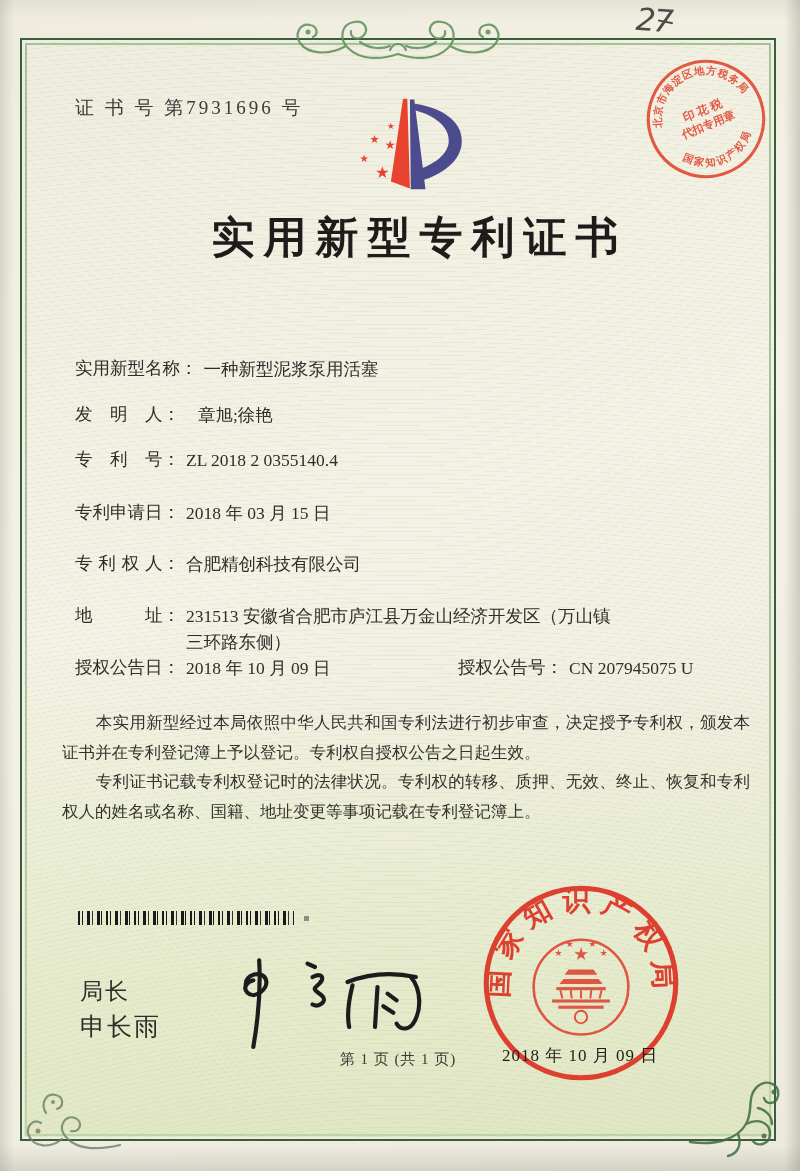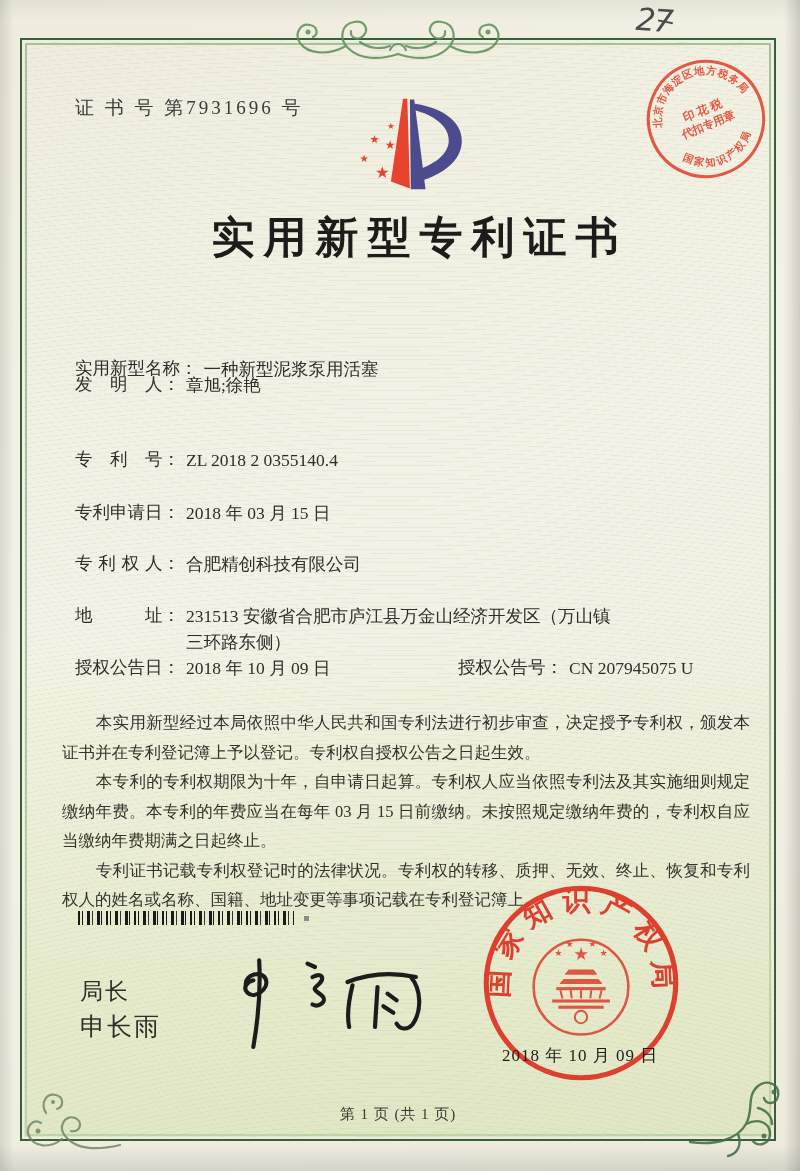--- a/index.html
+++ b/index.html
@@ -47,21 +47,21 @@
   .logo{position:absolute;left:327px;top:95px;}
   .tax-stamp{position:absolute;left:643px;top:56px;transform:rotate(-22deg);opacity:.88;}
   .title{
     position:absolute;left:20px;top:209px;width:799px;text-align:center;
     font-size:43px;font-weight:700;letter-spacing:9px;color:#1d1c1a;
   }
   .fields{position:absolute;left:75px;top:0;width:680px;font-size:17.5px;}
   .frow{position:absolute;display:flex;align-items:flex-start;white-space:nowrap;}
   .frow .lbl{flex:none;color:#2e2d29;}
   .frow .val{margin-left:6px;white-space:pre-line;line-height:26px;}
-  .r1{top:336px;margin-top:20px;} .r2{top:372px;} .r3{top:447px;justify-content:center;} .r4{top:500px;}
+  .r1{top:336px;margin-top:20px;} .r2{top:402px;gap:12px;} .r3{top:447px;justify-content:center;} .r4{top:500px;}
   .r5{top:551px;} .r6{top:603px;} .r7{top:655px;} .r7b{top:655px;left:383px;}
   .body-text{
     position:absolute;left:62px;top:692px;width:688px;font-size:16.5px;
     line-height:29.5px;text-align:justify;color:#33322d;margin-top:16px;
   }
   .body-text p{margin:0;text-indent:2.05em;}
   .barcode{
     position:absolute;left:78px;top:911px;width:216px;height:14px;
     background:repeating-linear-gradient(90deg,
       #1a1a1a 0 2px,transparent 2px 4px,#1a1a1a 4px 5px,transparent 5px 9px,
@@ -71,21 +71,21 @@
   .barcode-dot{position:absolute;left:304px;top:916px;width:5px;height:5px;background:#8d8d85;}
   .director-title{position:absolute;left:80px;top:976px;font-size:23px;letter-spacing:2px;}
   .director-name{position:absolute;left:80px;top:1010px;font-size:25px;letter-spacing:2px;}
   .signature{position:absolute;left:205px;top:952px;}
   .agency-seal{position:absolute;left:478px;top:880px;opacity:.93;}
   .seal-date{
     position:absolute;left:502px;top:1044px;font-size:17px;letter-spacing:1px;
     color:#1e1d1b;z-index:3;
   }
   .footer{
-    position:absolute;left:20px;top:1105px;width:756px;text-align:center;
+    position:absolute;left:20px;top:1050px;width:756px;text-align:center;
     font-size:15px;color:#3a3a35;letter-spacing:1px;
   }
   .orn{position:absolute;pointer-events:none;}
   .orn-top{left:262px;top:10px;}
   .orn-bl{left:16px;top:1083px;}
   .orn-br{left:688px;top:1072px;}
 </style>
 </head>
 <body>
 
@@ -199,21 +199,20 @@
     <span class="val">2018 年 10 月 09 日</span>
   </div>
   <div class="frow r7b">
     <span class="lbl">授权公告号：</span>
     <span class="val">CN 207945075 U</span>
   </div>
 </div>
 
 <div class="body-text">
   <p>本实用新型经过本局依照中华人民共和国专利法进行初步审查，决定授予专利权，颁发本证书并在专利登记簿上予以登记。专利权自授权公告之日起生效。</p>
-  <p>本专利的专利权期限为十年，自申请日起算。专利权人应当依照专利法及其实施细则规定缴纳年费。本专利的年费应当在每年 03 月 15 日前缴纳。未按照规定缴纳年费的，专利权自应当缴纳年费期满之日起终止。</p>
   <p>专利证书记载专利权登记时的法律状况。专利权的转移、质押、无效、终止、恢复和专利权人的姓名或名称、国籍、地址变更等事项记载在专利登记簿上。</p>
 </div>
 
 <div class="barcode"></div>
 <div class="barcode-dot"></div>
 
 <div class="director-title">局长</div>
 <div class="director-name">申长雨</div>
 
 <svg class="signature" width="235" height="100" viewBox="0 0 260 120">

